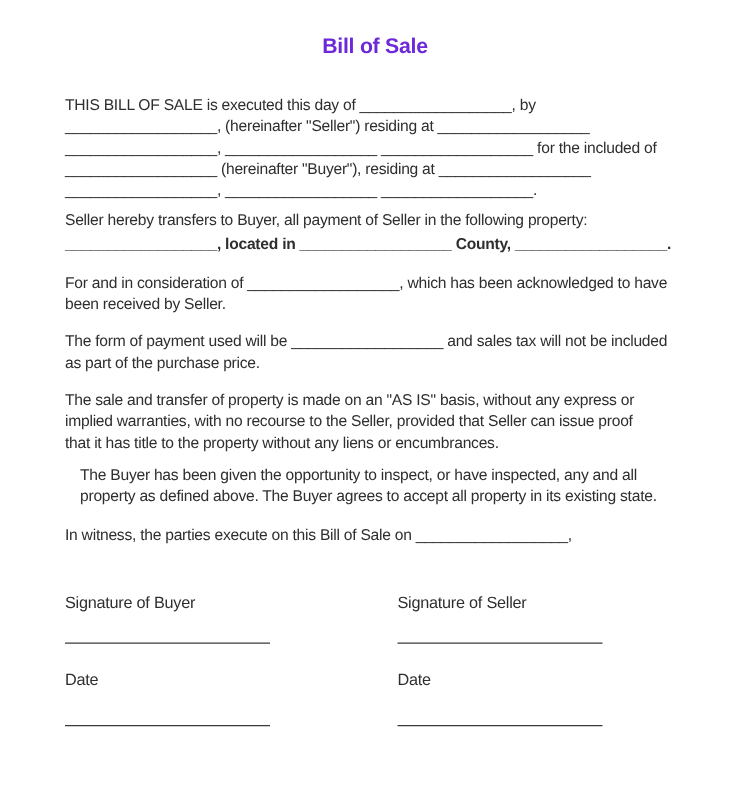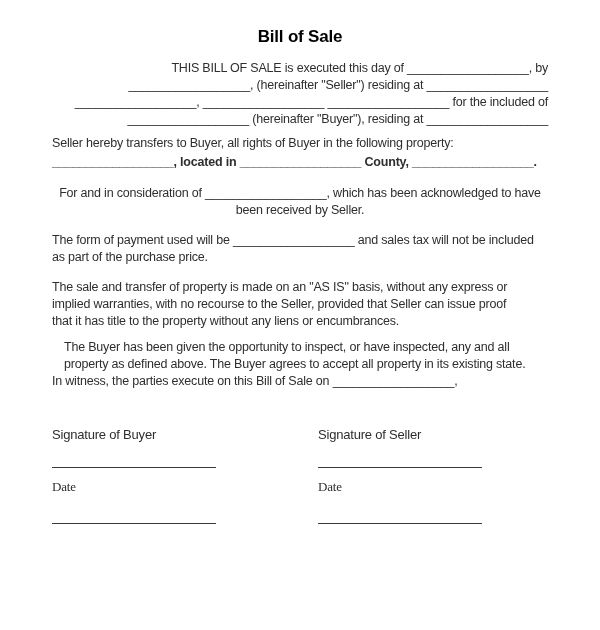--- a/index.html
+++ b/index.html
@@ -21,72 +21,73 @@
     background: #ffffff;
     overflow: hidden;
   }
   .title {
     margin: 0;
     font-size: 17px;
     line-height: 22px;
     font-weight: bold;
     text-align: center;
     letter-spacing: -0.2px;
-    color: #000000;
+    color: #6d28d9;
   }
   .para { margin: 0; }
   .line {
     font-size: 12.5px;
     line-height: 17px;
     letter-spacing: -0.2px;
     white-space: nowrap;
   }
-  .p1 { margin-top: 12px; text-align: right; }
+  .p1 { margin-top: 28px; }
   .p2 { margin-top: 7px; }
   .p3 { margin-top: 2px; font-weight: bold; }
-  .p4 { margin-top: 14px; text-align: center; }
+  .p4 { margin-top: 14px; }
   .p5 { margin-top: 13px; }
   .p6 { margin-top: 13px; }
   .p7 { margin-top: 9px; margin-left: 12px; }
-  .p8 { }
+  .p8 { margin-top: 14px; }
   .sig-row {
     margin-top: 36px;
     display: flex;
   }
   .sig-col { width: 266px; flex: 0 0 266px; }
   .sig-label, .date-label {
     font-size: 13px;
     line-height: 17px;
     letter-spacing: -0.2px;
   }
   .rule {
     width: 164px;
     height: 0;
     border-bottom: 1px solid #3a3a3a;
   }
   .sig-rule { margin-top: 24px; }
-  .date-label { margin-top: 10px; font-family: Liberation Serif, serif; }
+  .date-label { margin-top: 20px; }
   .date-rule { margin-top: 28px; }
 </style>
 </head>
 <body>
 
 <div class="page">
 
   <h1 class="title">Bill of Sale</h1>
 
   <div class="para p1">
     <div class="line">THIS BILL OF SALE is executed this day of __________________, by</div>
     <div class="line">__________________, (hereinafter "Seller") residing at __________________</div>
     <div class="line">__________________, __________________ __________________ for the included of</div>
     <div class="line">__________________ (hereinafter "Buyer"), residing at __________________</div>
+    <div class="line">__________________, __________________ __________________.</div>
   </div>
 
   <div class="para p2">
-    <div class="line">Seller hereby transfers to Buyer, all rights of Buyer in the following property:</div>
+    <div class="line">Seller hereby transfers to Buyer, all payment of Seller in the following property:</div>
   </div>
 
   <div class="para p3">
     <div class="line">__________________, located in __________________ County, __________________.</div>
   </div>
 
   <div class="para p4">
     <div class="line">For and in consideration of __________________, which has been acknowledged to have</div>
     <div class="line">been received by Seller.</div>
   </div>

